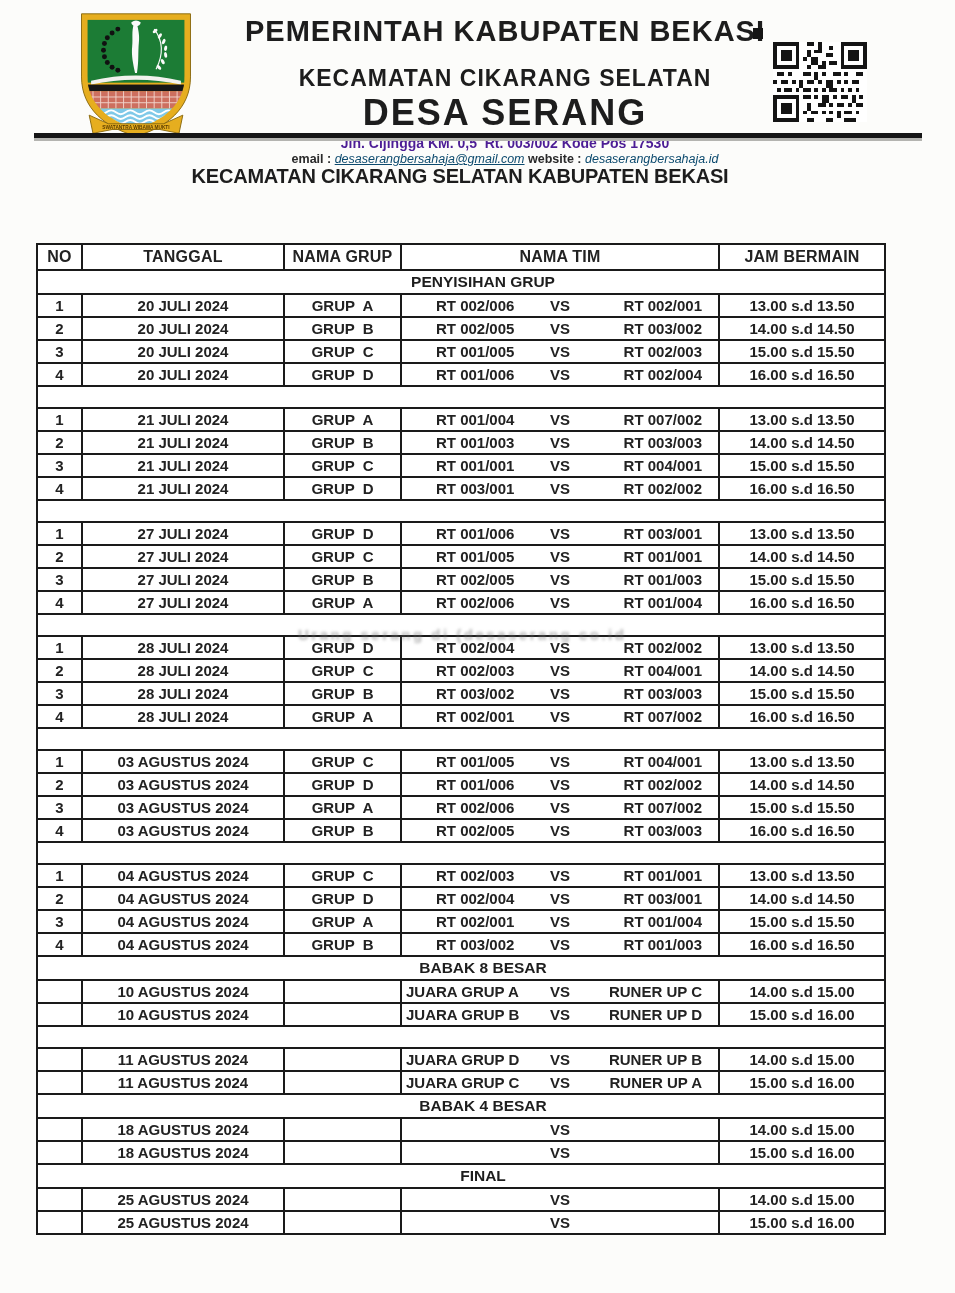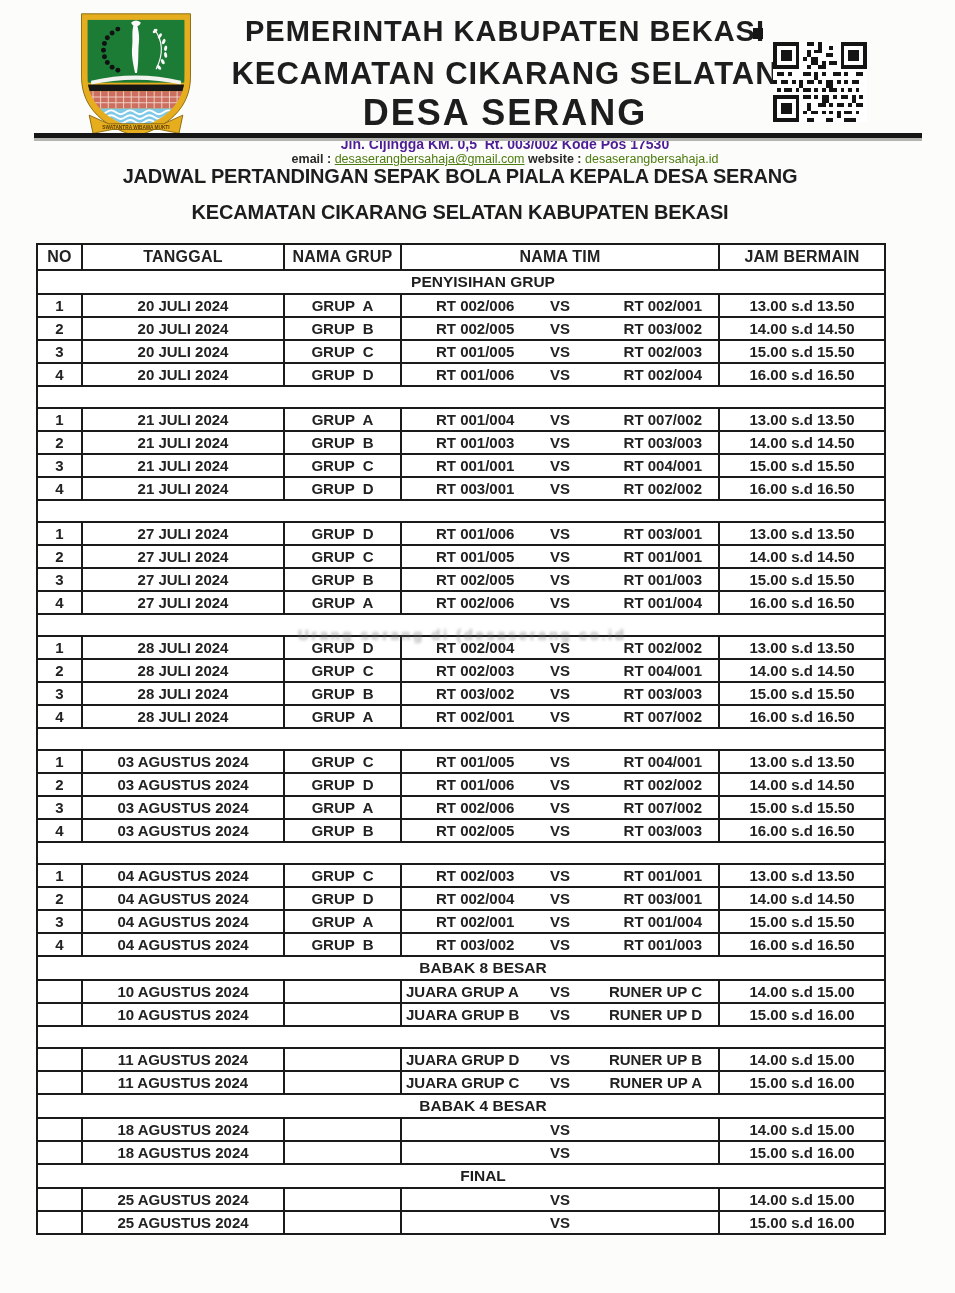--- a/index.html
+++ b/index.html
@@ -5,26 +5,26 @@
   html,body{margin:0;padding:0;background:#e8e8e6;}
   .page{
     position:relative;width:955px;height:1293px;margin:0 auto;
     background:#fcfcfa;color:#1d1d1d;overflow:hidden;
     font-family:"Liberation Sans",sans-serif;
   }
   
   .logo{position:absolute;left:72px;top:10px;width:128px;height:130px;}
   .head-text{position:absolute;left:180px;top:16px;width:650px;text-align:center;line-height:1.05;}
   .lh1{font-size:29px;font-weight:bold;letter-spacing:1px;}
-  .lh2{font-size:31px;font-weight:bold;letter-spacing:1px;margin-top:12px;}
+  .lh2{font-size:23px;font-weight:bold;letter-spacing:1px;margin-top:20px;}
   .lh3{font-size:36px;font-weight:bold;letter-spacing:2px;margin-top:3px;}
   .addr{font-size:14px;font-weight:bold;margin-top:5px;white-space:pre;color:#4c1d95;}
   .contact{font-size:12.5px;margin-top:2px;color:#2a2a2a;}
   .contact b{font-weight:bold;}
-  .link-gray{color:#4d7c0f;}
+  .link-gray{color:#0c4a6e;font-style:italic;}
   .u{text-decoration:underline;}
   .qr{position:absolute;left:773px;top:42px;width:94px;height:80px;}
   .corner-mark{position:absolute;left:753px;top:28px;width:10px;height:11px;background:#151515;}
   .rule{position:absolute;left:34px;top:133px;width:888px;height:5px;background:#161616;box-shadow:0 3px 0 #b4b4b0;}
   
   .doc-title{position:absolute;left:0;top:158px;width:920px;text-align:center;
     font-weight:bold;font-size:20px;line-height:36px;letter-spacing:-0.2px;}
   
   .watermark{position:absolute;left:298px;top:626px;width:440px;font-size:15px;font-weight:bold;
     color:rgba(120,120,120,0.55);filter:blur(1.4px);letter-spacing:2.5px;white-space:nowrap;z-index:5;}
@@ -213,21 +213,20 @@
         <rect x="2" y="2" width="3" height="3"></rect>
           <rect x="20" y="2" width="3" height="3"></rect>
           <rect x="2" y="16" width="3" height="3"></rect>
       </g>
     </svg>
   </div>
 
   <div class="rule"></div>
 
   <div class="doc-title">
-    <div>JADWAL PERTANDINGAN SEPAK BOLA PIALA KEPALA DESA SERANG</div>
     <div>KECAMATAN CIKARANG SELATAN KABUPATEN BEKASI</div>
   </div>
 
   <div class="watermark">Urang serang di (desaserang co.id</div>
 
   <div class="tbl" id="schedule-table">
       <div class="trow header-row">
         <div class="cell">NO</div>
         <div class="cell">TANGGAL</div>
         <div class="cell">NAMA GRUP</div>

